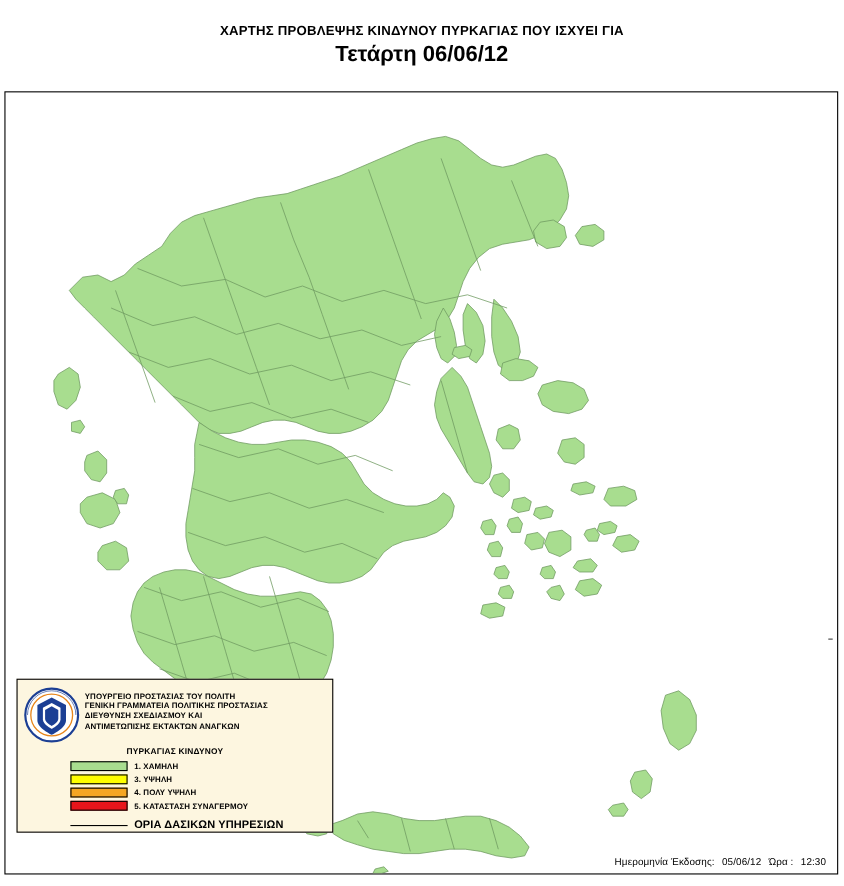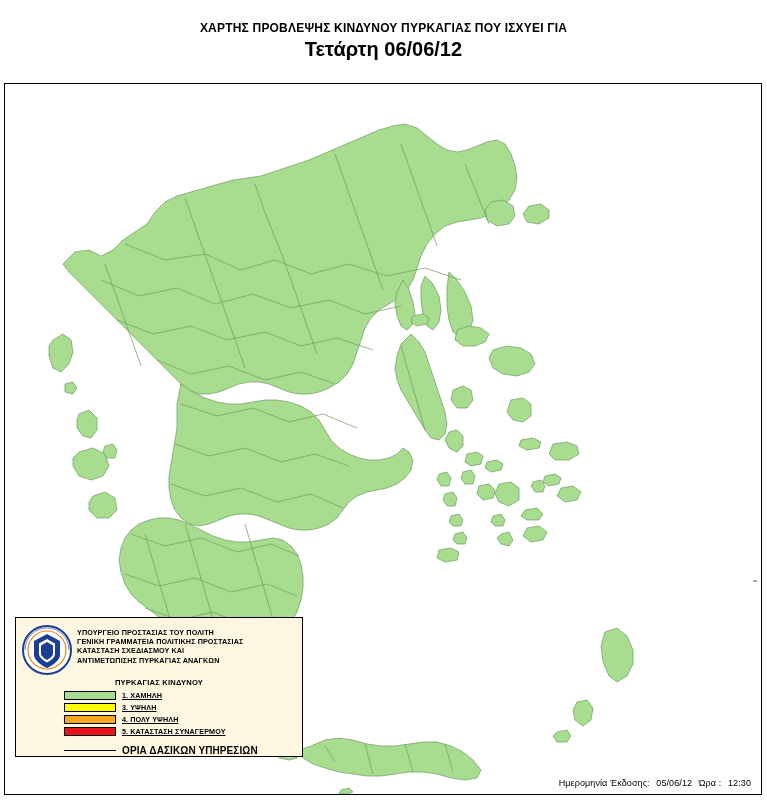--- a/index.html
+++ b/index.html
@@ -91,23 +91,23 @@
     font-weight: bold;
     margin-top: 2px;
     letter-spacing: 0.2px;
   }
   .risk-list {
     margin: 4px 0 0 0;
     padding: 0 0 0 48px;
   }
   .risk-row {
     display: flex;
+    align-items: center;
     height: 11px;
     margin-bottom: 1px;
-    text-decoration: underline;
   }
   .swatch {
     width: 52px;
     height: 9px;
     border: 1px solid #000000;
     box-sizing: border-box;
     flex: 0 0 52px;
   }
   .risk-label {
     font-size: 7.2px;
@@ -321,22 +321,22 @@
             <circle cx="26" cy="26" r="19" fill="#ffffff" stroke="#e8861b" stroke-width="1.2"></circle>
             <path d="M26 10 L39 17 L39 31 C39 38 26 44 26 44 C26 44 13 38 13 31 L13 17 Z" fill="#1c3f94"></path>
             <path d="M26 15 L34 19.5 L34 30 C34 34.5 26 38.5 26 38.5 C26 38.5 18 34.5 18 30 L18 19.5 Z" fill="#ffffff"></path>
             <path d="M26 18 L32 21.5 L32 29.5 C32 33 26 36 26 36 C26 36 20 33 20 29.5 L20 21.5 Z" fill="#1c3f94"></path>
             <path d="M4 26 A22 22 0 0 1 48 26" fill="none" stroke="#1c3f94" stroke-width="0.6"></path>
           </svg>
         </div>
         <div class="org-text">
           <div>ΥΠΟΥΡΓΕΙΟ ΠΡΟΣΤΑΣΙΑΣ ΤΟΥ ΠΟΛΙΤΗ</div>
           <div>ΓΕΝΙΚΗ ΓΡΑΜΜΑΤΕΙΑ ΠΟΛΙΤΙΚΗΣ ΠΡΟΣΤΑΣΙΑΣ</div>
-          <div>ΚΑΤΑΣΤΑΣΗ ΣΧΕΔΙΑΣΜΟΥ ΚΑΙ</div>
-          <div>ΑΝΤΙΜΕΤΩΠΙΣΗΣ ΠΥΡΚΑΓΙΑΣ ΑΝΑΓΚΩΝ</div>
+          <div>ΔΙΕΥΘΥΝΣΗ ΣΧΕΔΙΑΣΜΟΥ ΚΑΙ</div>
+          <div>ΑΝΤΙΜΕΤΩΠΙΣΗΣ ΕΚΤΑΚΤΩΝ ΑΝΑΓΚΩΝ</div>
         </div>
       </div>
 
       <div class="risk-title">ΠΥΡΚΑΓΙΑΣ ΚΙΝΔΥΝΟΥ</div>
 
       <div class="risk-list">
         <div class="risk-row">
           <span class="swatch" style="background:#a8dd8f"></span>
           <span class="risk-label">1. ΧΑΜΗΛΗ</span>
         </div>

